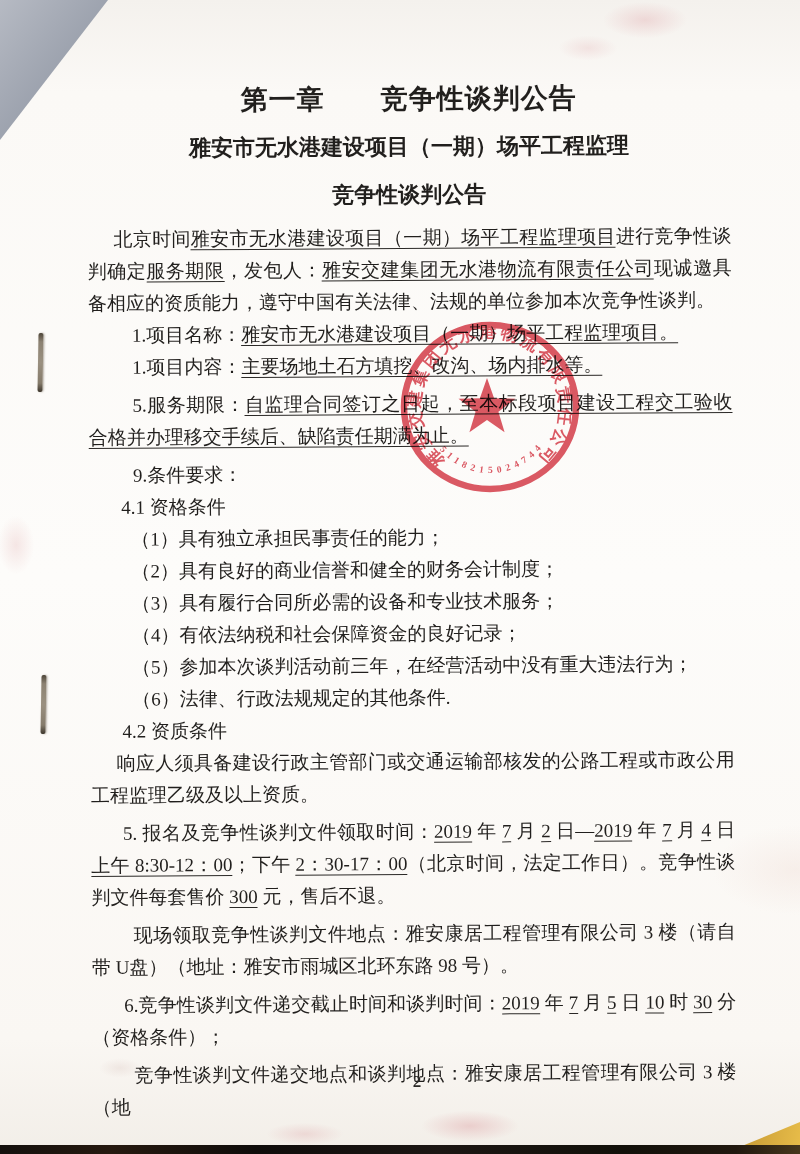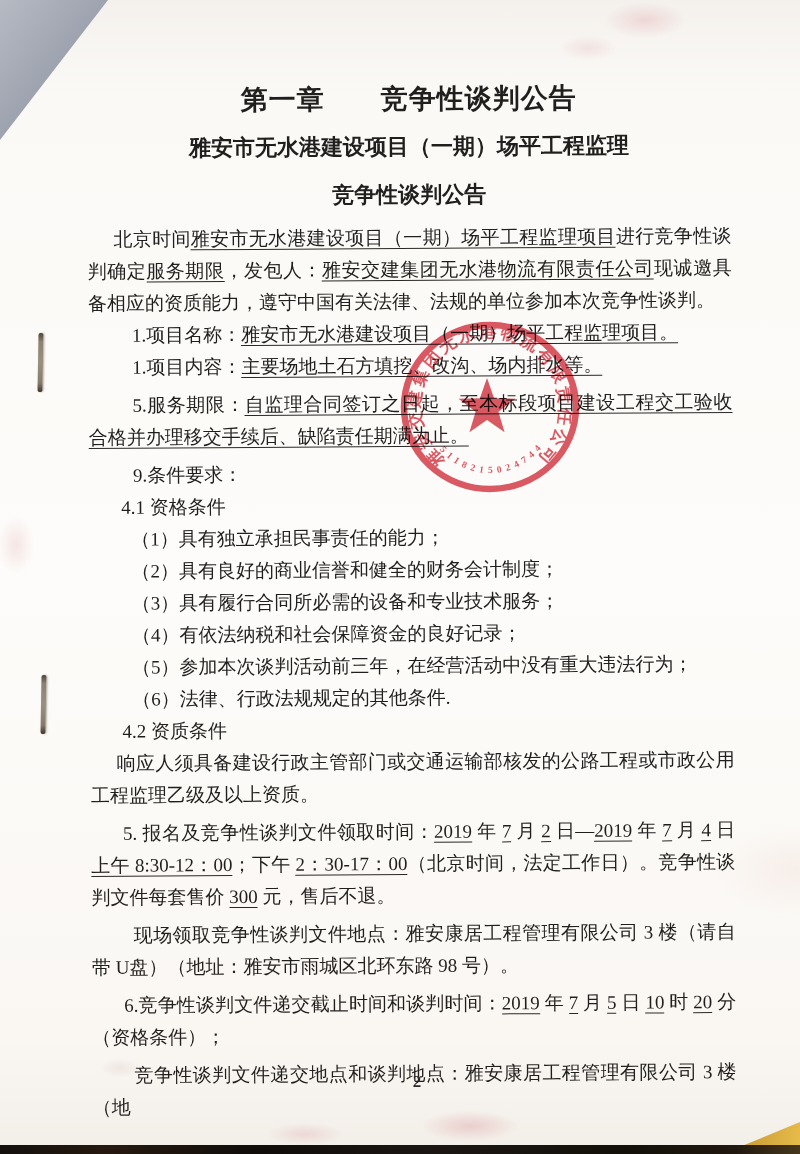--- a/index.html
+++ b/index.html
@@ -104,21 +104,21 @@
     <p class="in3">（5）参加本次谈判活动前三年，在经营活动中没有重大违法行为；</p>
     <p class="in3">（6）法律、行政法规规定的其他条件.</p>
 
     <p class="in2">4.2 资质条件</p>
     <p class="in1">响应人须具备建设行政主管部门或交通运输部核发的公路工程或市政公用工程监理乙级及以上资质。</p>
 
     <p class="in2 mt"><span>5.  报名及竞争性谈判文件领取时间：</span><span class="u">2019</span><span> 年 </span><span class="u">7</span><span> 月 </span><span class="u">2</span><span> 日—</span><span class="u">2019</span><span> 年 </span><span class="u">7</span><span> 月 </span><span class="u">4</span><span> 日</span><span class="u">上午 8:30-12：00</span><span>；下午 </span><span class="u">2：30-17：00</span><span>（北京时间，法定工作日）。竞争性谈判文件每套售价 </span><span class="u">300</span><span> 元，售后不退。</span></p>
 
     <p class="in3 mt">现场领取竞争性谈判文件地点：雅安康居工程管理有限公司 3 楼（请自带 U盘）（地址：雅安市雨城区北环东路 98 号）。</p>
 
-    <p class="in2 mt"><span>6.竞争性谈判文件递交截止时间和谈判时间：</span><span class="u">2019</span><span> 年 </span><span class="u">7</span><span> 月 </span><span class="u">5</span><span> 日 </span><span class="u">10</span><span> 时 </span><span class="u">20</span><span> 分</span><span>（资格条件）；</span></p>
+    <p class="in2 mt"><span>6.竞争性谈判文件递交截止时间和谈判时间：</span><span class="u">2019</span><span> 年 </span><span class="u">7</span><span> 月 </span><span class="u">5</span><span> 日 </span><span class="u">10</span><span> 时 </span><span class="u">30</span><span> 分</span><span>（资格条件）；</span></p>
 
     <p class="in3 mt">竞争性谈判文件递交地点和谈判地点：雅安康居工程管理有限公司 3 楼（地</p>
   </div>
 
   <svg class="stamp" viewBox="0 0 220 220" xmlns="http://www.w3.org/2000/svg">
     <defs>
       <path id="arcTop" d="M 69.8 167.3 A 70 70 0 1 1 150.2 167.3" fill="none"></path>
       <path id="arcBottom" d="M 55.9 147.9 A 66 66 0 0 0 164.1 147.9" fill="none"></path>
     </defs>
     <ellipse cx="110" cy="110" rx="86" ry="82" fill="none" stroke-width="6.5" stroke="#d84350"></ellipse>

